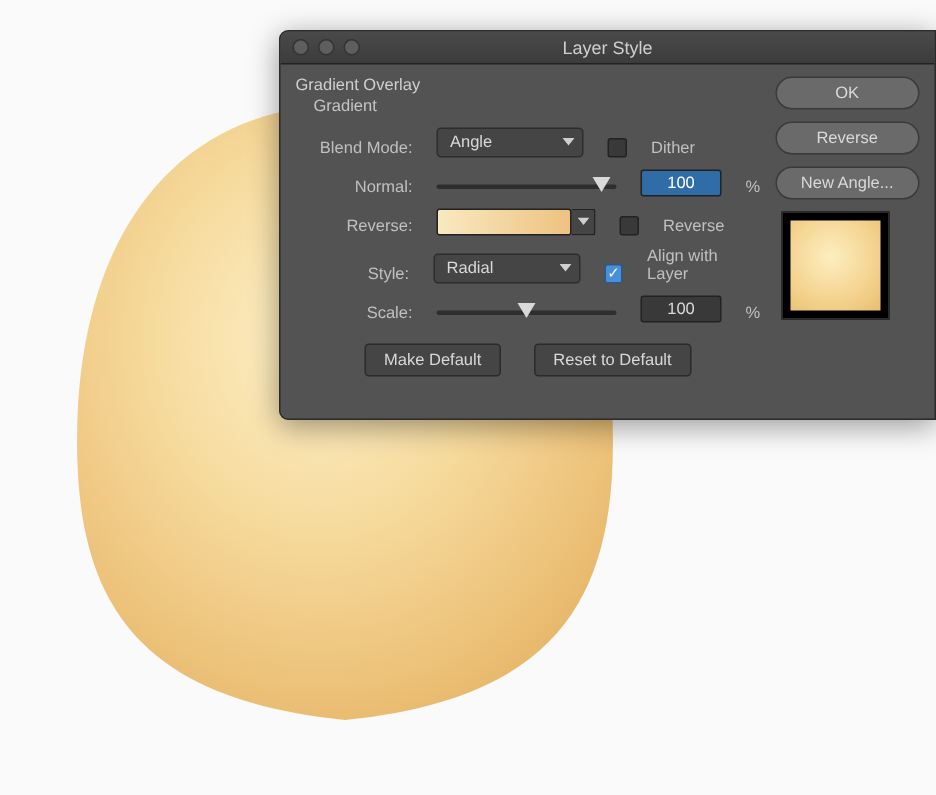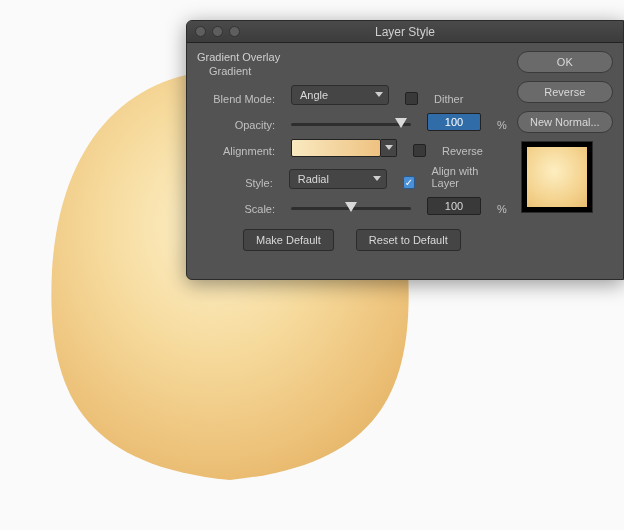--- a/index.html
+++ b/index.html
@@ -278,31 +278,31 @@
             <svg width="8" height="6">
                 <path d="M0 0 L8 0 L4 5 Z" fill="#cfcfcf"></path>
               </svg>
           </span>
         </div>
         <span class="check"></span>
         <span class="chk-label">Dither</span>
       </div>
 
       <div class="row">
-        <span class="label">Opacity:</span>
+        <span class="label">Normal:</span>
         <div class="slider">
           <div class="track"></div>
           <div class="thumb" style="left:104px"></div>
         </div>
         <div class="numbox sel">100</div>
         <span class="unit">%</span>
       </div>
 
       <div class="row">
-        <span class="label">Alignment:</span>
+        <span class="label">Reverse:</span>
         <div style="display:flex">
           <div class="swatch"></div>
           <div class="swatch-dd">
             <svg width="8" height="6">
                 <path d="M0 0 L8 0 L4 5 Z" fill="#cfcfcf"></path>
               </svg>
           </div>
         </div>
         <span class="check"></span>
         <span class="chk-label">Reverse</span>
@@ -335,19 +335,19 @@
 
       <div class="footer-buttons">
         <div class="btn">Make Default</div>
         <div class="btn">Reset to Default</div>
       </div>
     </div>
 
     <div class="side">
       <div class="btn side">OK</div>
       <div class="btn side">Reverse</div>
-      <div class="btn side">New Normal...</div>
+      <div class="btn side">New Angle...</div>
       <div class="preview-box">
         <div class="mini"></div>
       </div>
     </div>
   </div>
 </div>
 
 </body></html>

